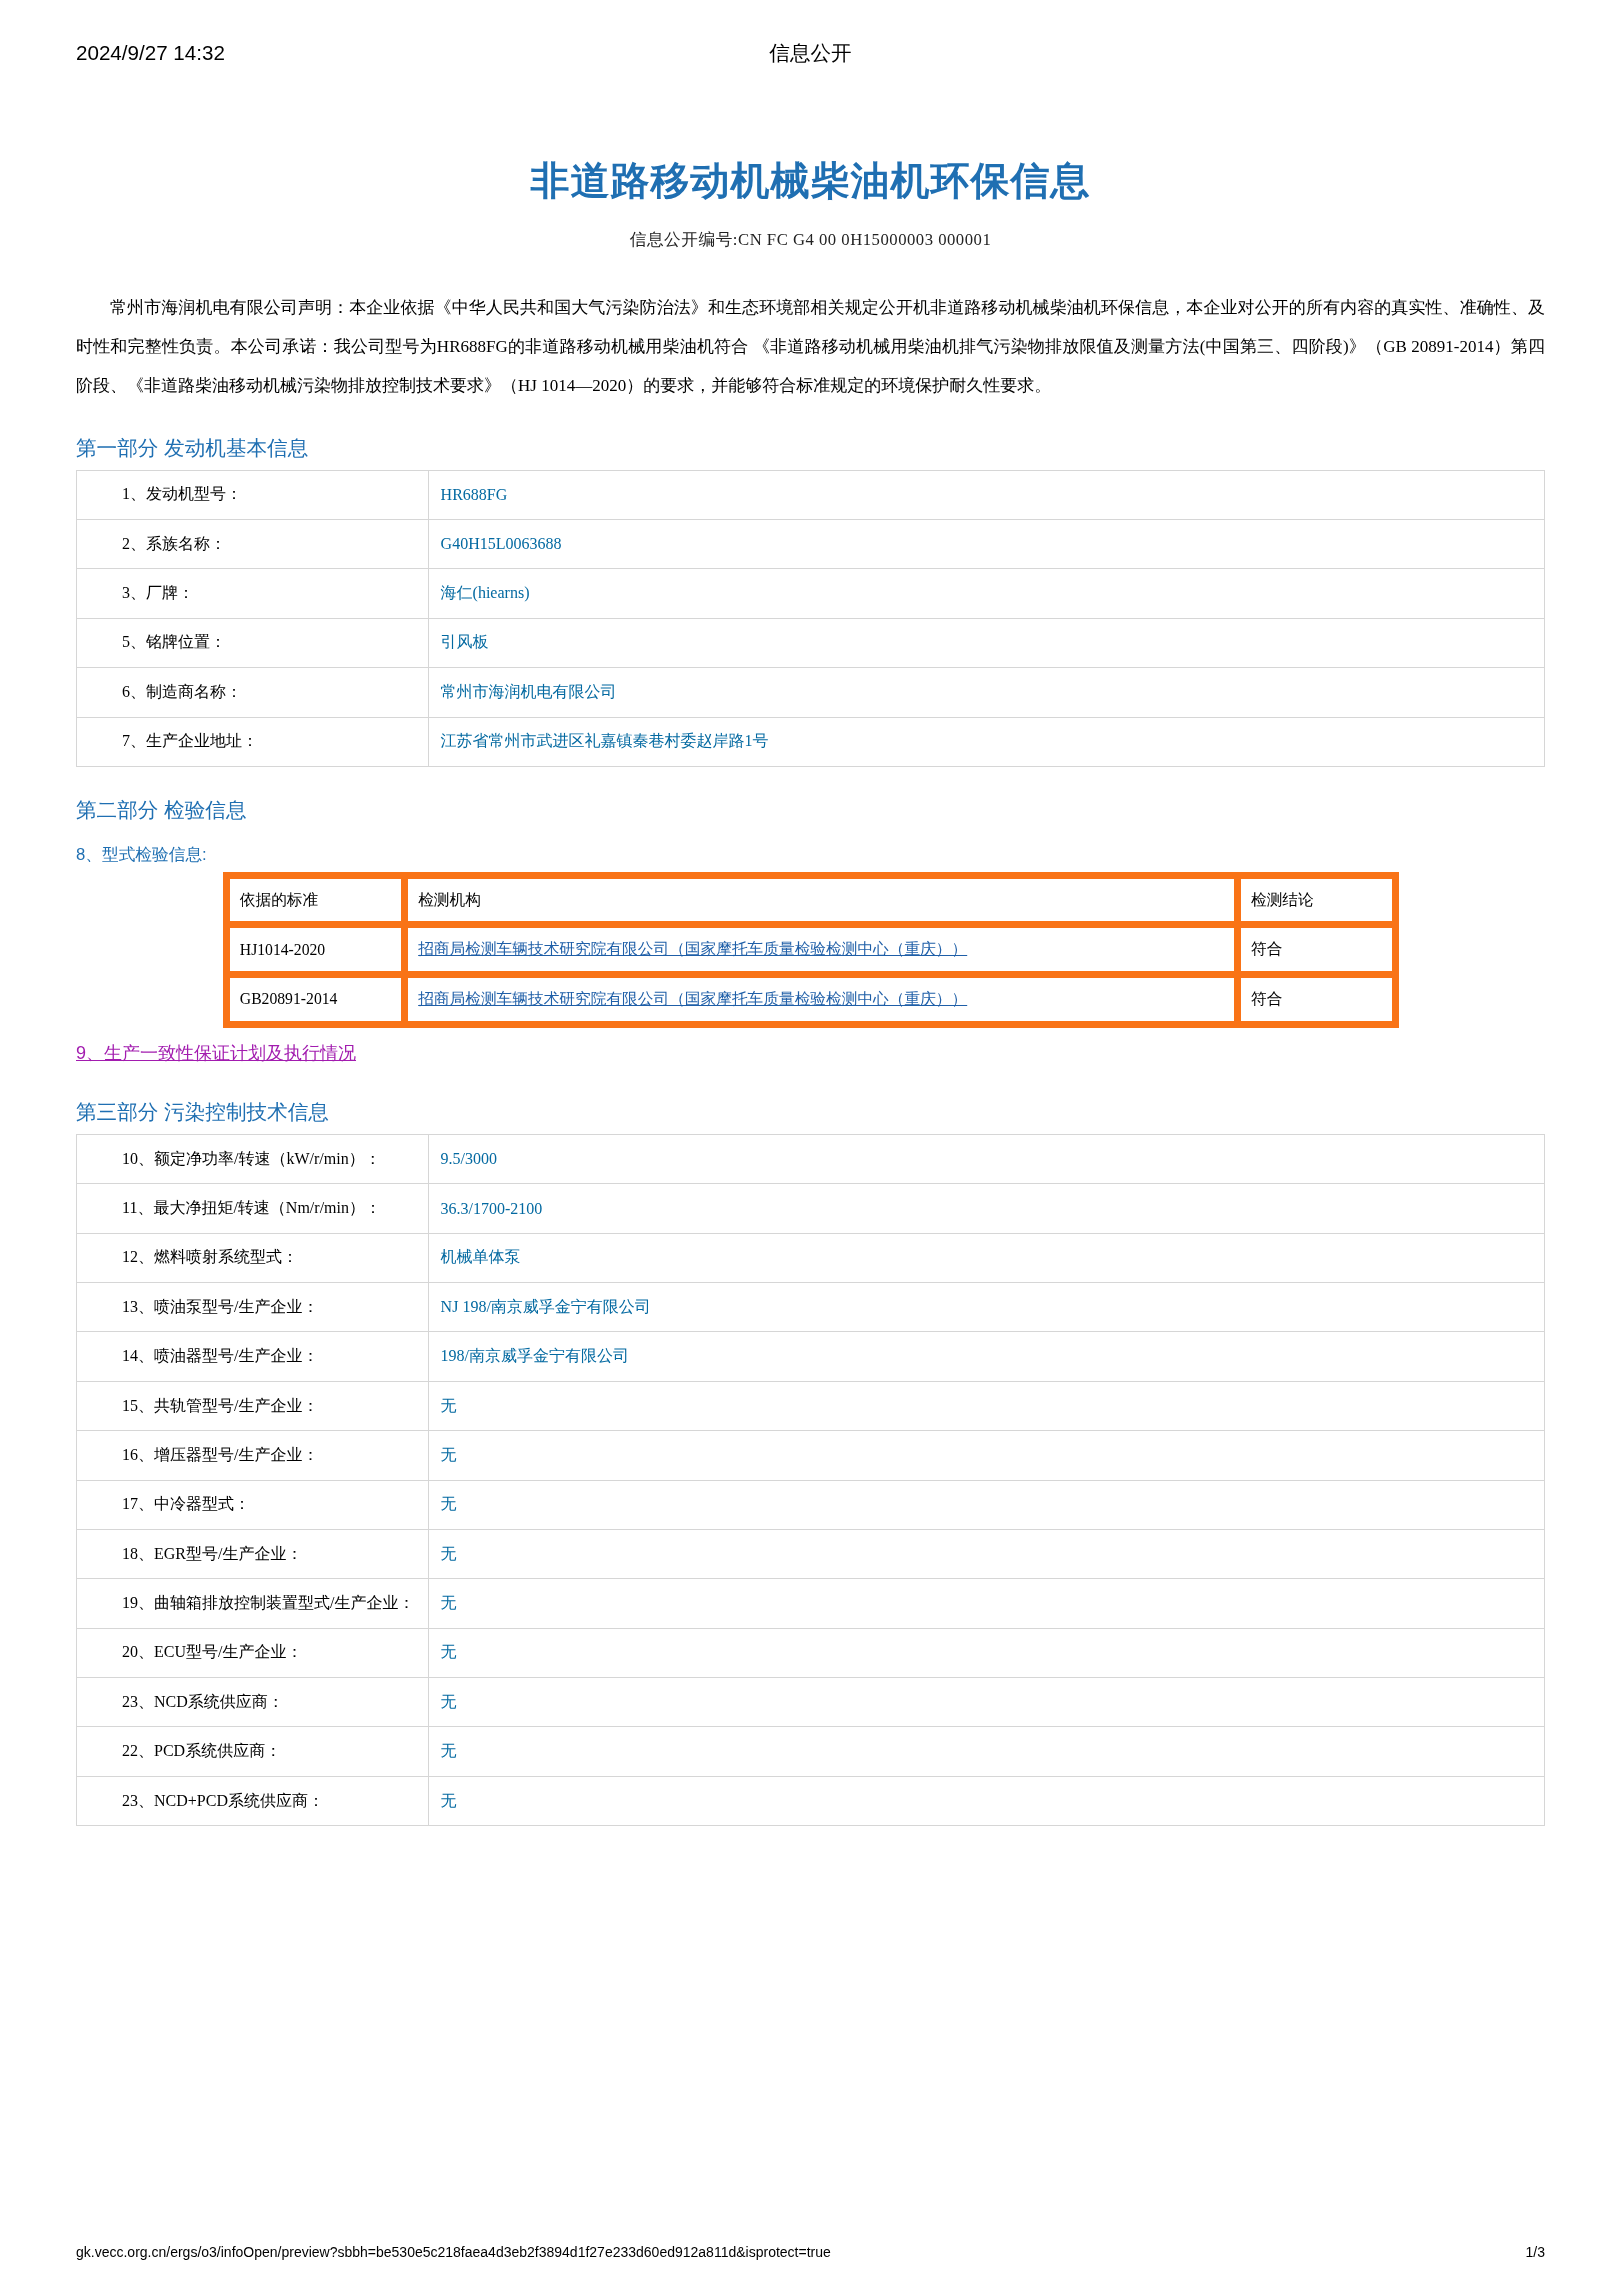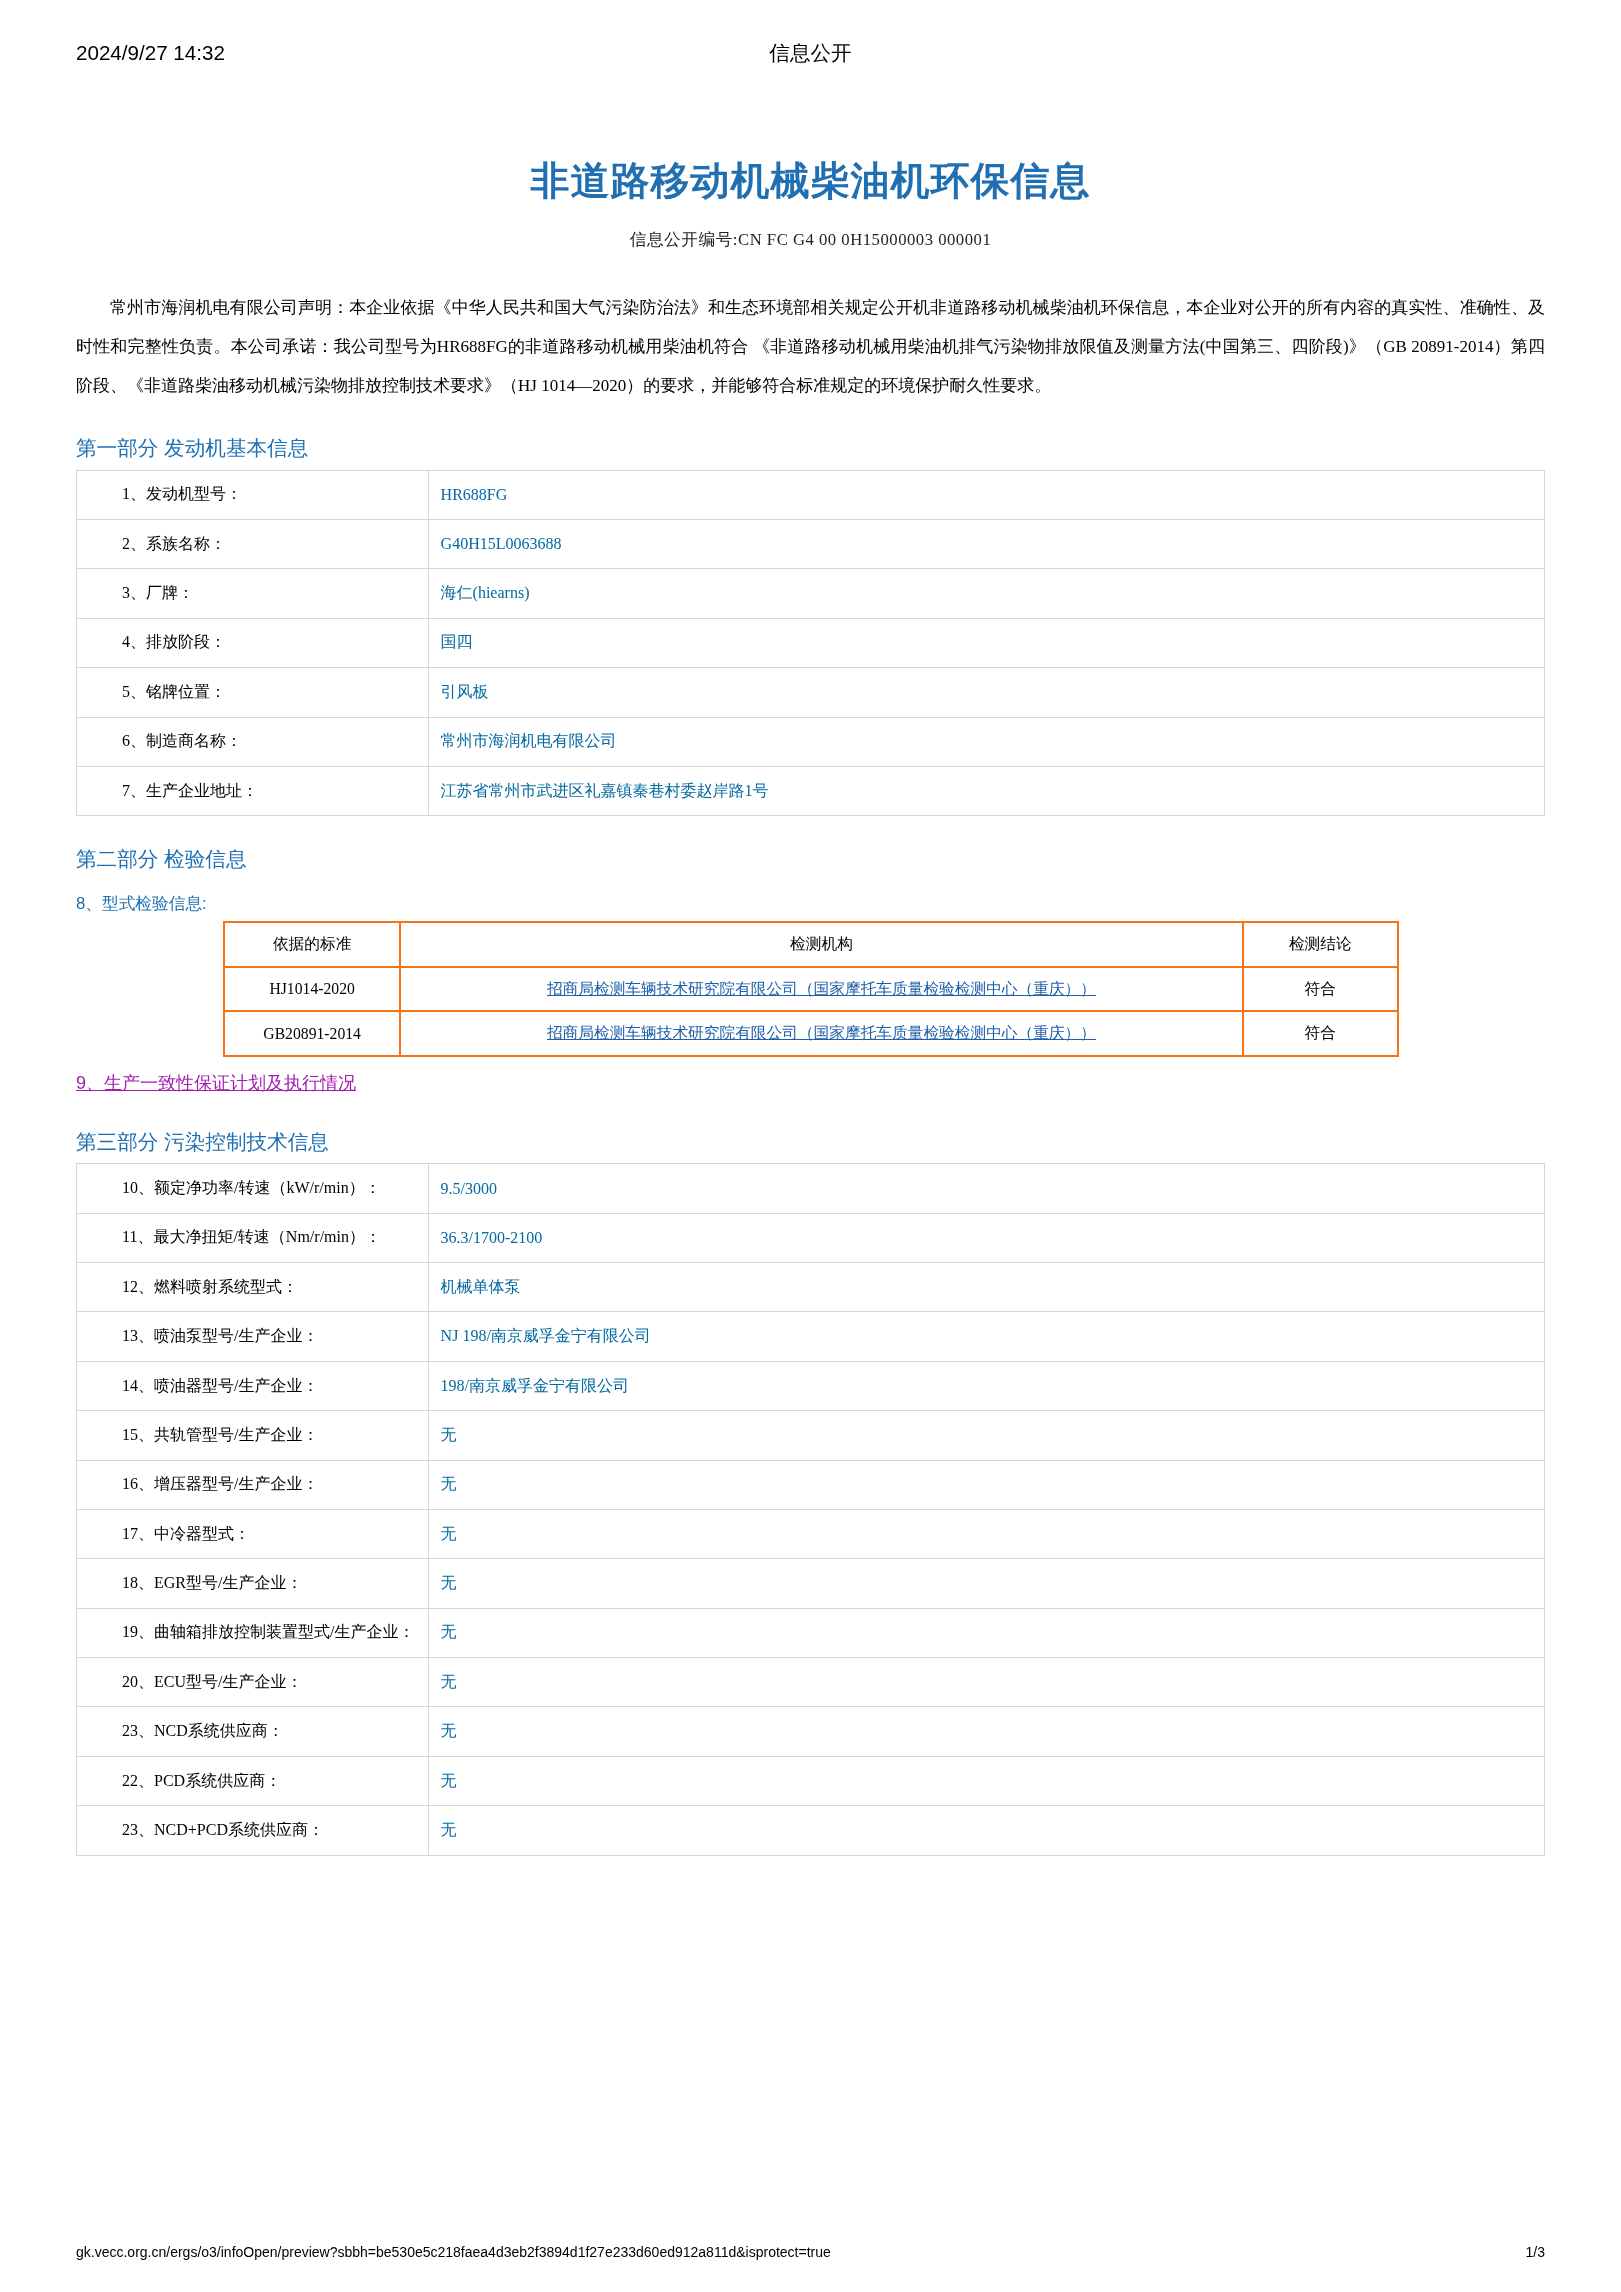--- a/index.html
+++ b/index.html
@@ -125,24 +125,24 @@
     justify-content: flex-start;
     padding-left: 147px;
     margin-top: 5.9px;
   }
   table.test {
     border-collapse: collapse;
     font-size: 15.7px;
     width: 1176px;
   }
   table.test td, table.test th {
-    border: 2px solid #f97316;
+    border: 7px solid #f97316;
     padding: 10.8px 9.8px;
     font-weight: normal;
-    text-align: center;
+    text-align: left;
     font-family: "Liberation Serif", serif;
     font-size: 15.7px;
   }
   table.test th {
     background: #fff;
   }
   table.test td.std { width: 147px; }
   table.test td.org { width: 784px; }
   table.test td.res { width: 127px; }
   .org-link {
@@ -196,24 +196,20 @@
         <td class="label">1、发动机型号：</td>
         <td class="value">HR688FG</td>
       </tr>
       <tr>
         <td class="label">2、系族名称：</td>
         <td class="value">G40H15L0063688</td>
       </tr>
       <tr>
         <td class="label">3、厂牌：</td>
         <td class="value">海仁(hiearns)</td>
-      </tr>
-      <tr>
-        <td class="label">4、排放阶段：</td>
-        <td class="value">国四</td>
       </tr>
       <tr>
         <td class="label">5、铭牌位置：</td>
         <td class="value">引风板</td>
       </tr>
       <tr>
         <td class="label">6、制造商名称：</td>
         <td class="value">常州市海润机电有限公司</td>
       </tr>
       <tr>

